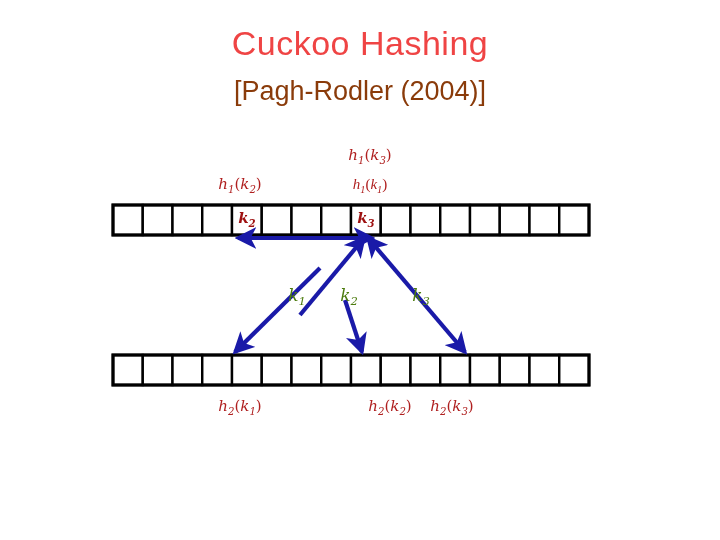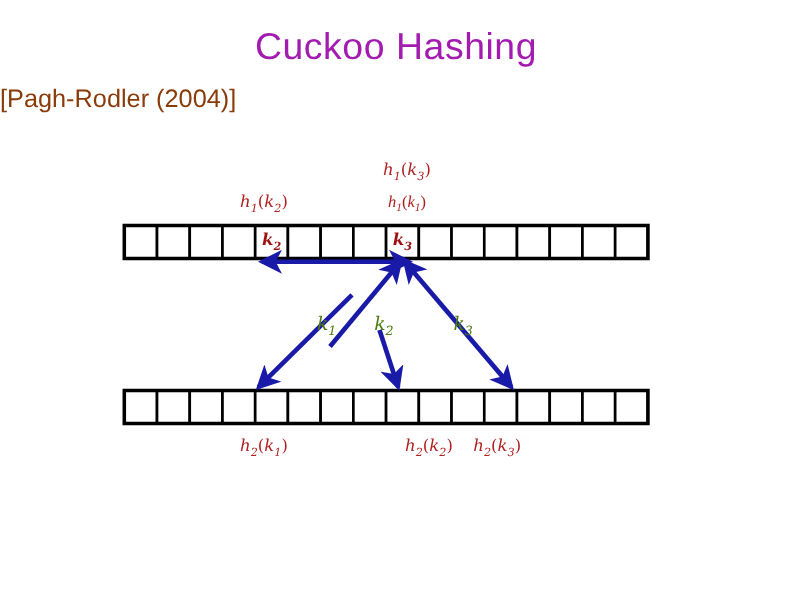--- a/index.html
+++ b/index.html
@@ -26,31 +26,31 @@
   .title {
     position: absolute;
     left: 0;
     top: 24px;
     width: 720px;
     text-align: center;
     font-family: "Liberation Sans", sans-serif;
     font-size: 34px;
     font-weight: normal;
     letter-spacing: 0.5px;
-    color: #a21caf;
+    color: #ef4444;
     white-space: nowrap;
   }
   .subtitle {
     position: absolute;
     left: 0;
     top: 76px;
     width: 720px;
-    text-align: left;
+    text-align: center;
     font-family: "Liberation Sans", sans-serif;
-    font-size: 23px;
+    font-size: 27px;
     font-weight: normal;
     color: #8a3b0a;
     white-space: nowrap;
   }
 
   
   .mathlabel {
     position: absolute;
     font-family: "DejaVu Serif", serif;
     font-style: italic;

